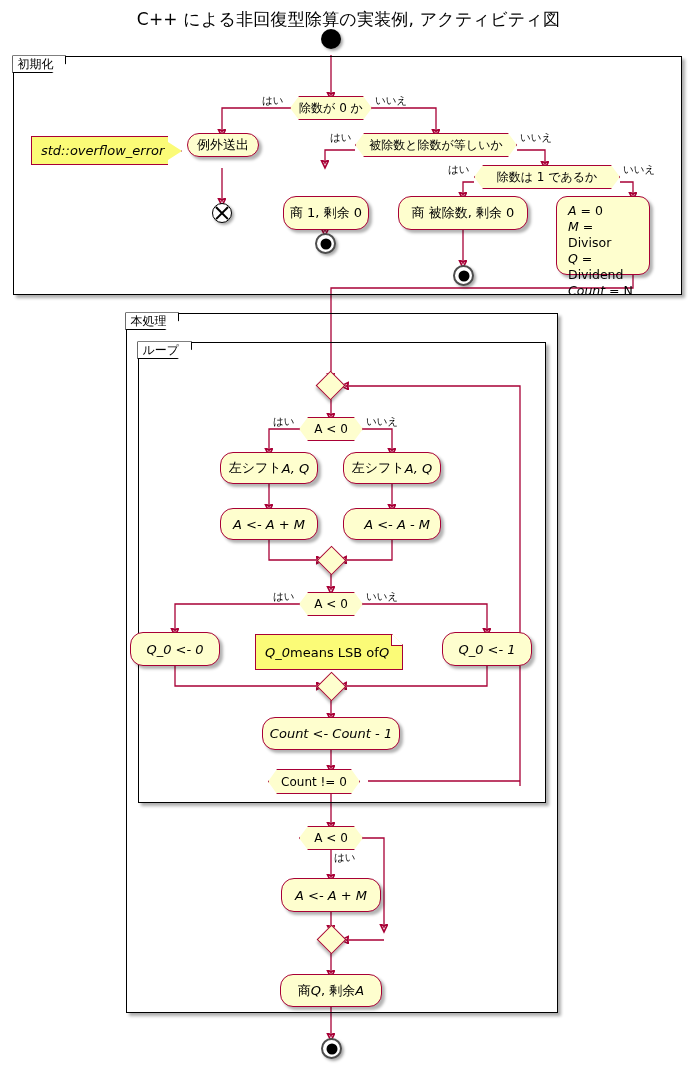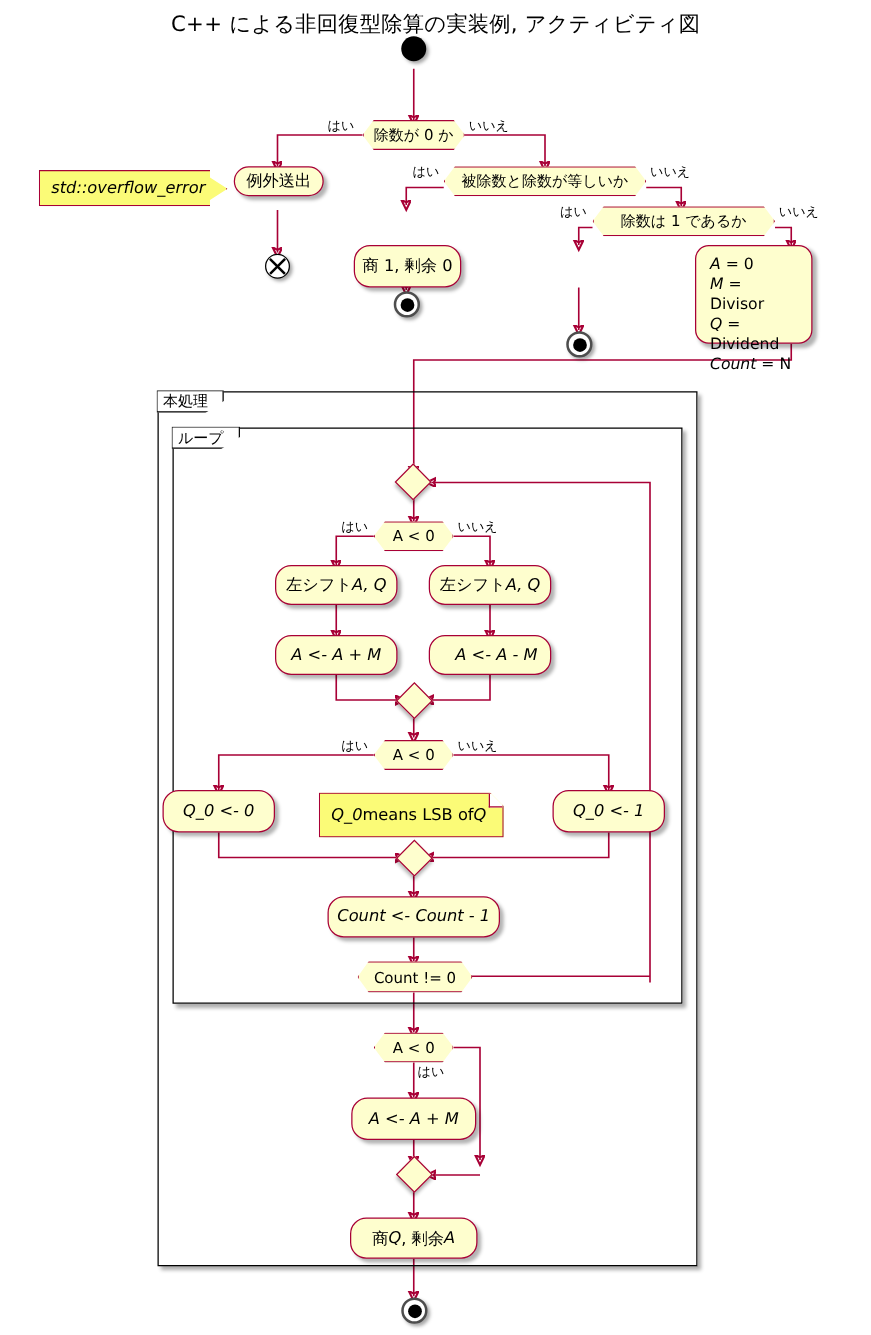--- a/index.html
+++ b/index.html
@@ -151,20 +151,25 @@
 
     <line x1="331" y1="912" x2="331" y2="929" marker-end="url(#ah)"></line>
 
     <polyline points="384,940 345,940" marker-end="url(#ah)"></polyline>
 
     <line x1="331" y1="952" x2="331" y2="974" marker-end="url(#ah)"></line>
 
     <line x1="331" y1="1007" x2="331" y2="1037" marker-end="url(#ah)"></line>
   </svg>
 
+  <div class="partition" style="left:13px;top:56px;width:669px;height:239px;">
+    <div class="ptab">
+      <span>初期化</span>
+    </div>
+  </div>
 
   <div class="partition" style="left:126px;top:313px;width:432px;height:700px;">
     <div class="ptab">
       <span>本処理</span>
     </div>
   </div>
 
   <div class="partition" style="left:138px;top:342px;width:408px;height:461px;">
     <div class="ptab">
       <span>ループ</span>
@@ -199,20 +204,23 @@
     <span>商 1, 剰余 0</span>
   </div>
   <div class="enddot" style="left:315px;top:233px;"></div>
 
   <div class="dec" style="left:474px;top:165px;width:146px;height:24px;">
     <span>除数は 1 であるか</span>
   </div>
   <div class="lbl" style="left:448px;top:163px;">はい</div>
   <div class="lbl" style="left:623px;top:163px;">いいえ</div>
 
+  <div class="act" style="left:398px;top:196px;width:130px;height:34px;">
+    <span>商 被除数, 剰余 0</span>
+  </div>
   <div class="enddot" style="left:453px;top:265px;"></div>
 
   <div class="act multi" style="left:556px;top:196px;width:94px;height:79px;font-size:12.5px;">
     <div>
       <i>A</i><span> = 0</span>
     </div>
     <div>
       <i>M</i><span> = Divisor</span>
     </div>
     <div>
@@ -268,21 +276,21 @@
       <span> means LSB of </span>
       <i>Q</i>
   </div>
 
   <div class="merge" style="left:321px;top:676px;width:21px;height:21px;"></div>
 
   <div class="act" style="left:262px;top:717px;width:138px;height:33px;">
     <i>Count &lt;- Count - 1</i>
   </div>
 
-  <div class="dec" style="left:286px;top:769px;width:92px;height:25px;">
+  <div class="dec" style="left:268px;top:769px;width:92px;height:25px;">
     <span>Count != 0</span>
   </div>
 
   <div class="dec" style="left:299px;top:826px;width:64px;height:24px;">
     <span>A &lt; 0</span>
   </div>
   <div class="lbl" style="left:334px;top:851px;">はい</div>
 
   <div class="act" style="left:281px;top:878px;width:100px;height:34px;">
     <i>A &lt;- A + M</i>

